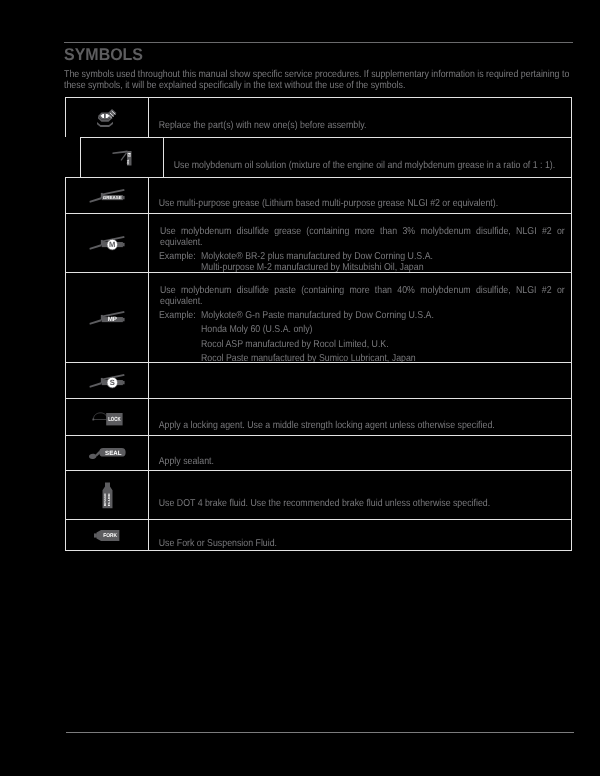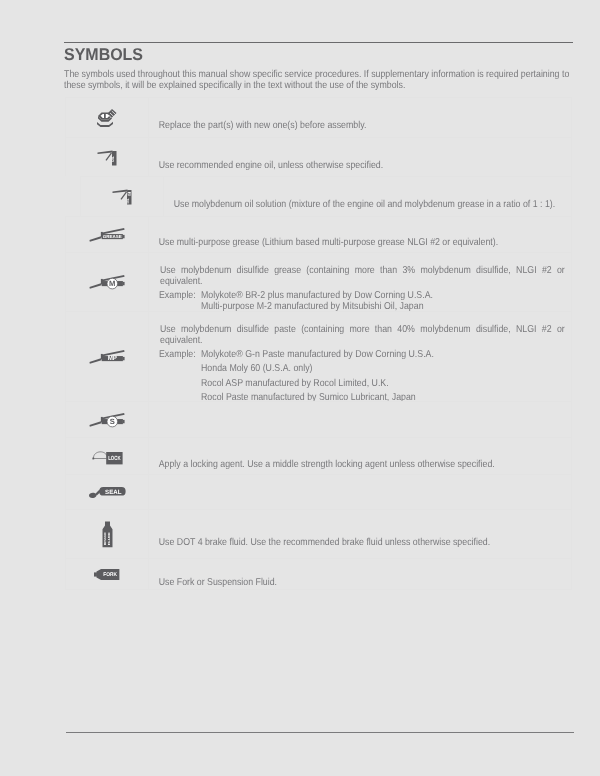--- a/index.html
+++ b/index.html
@@ -1,19 +1,19 @@
 <!DOCTYPE html>
 <html><head>
 <meta charset="utf-8">
 <style>
   html,body{margin:0;padding:0;}
   body{width:600px;height:776px;background:#ffffff;
        font-family:"Liberation Sans",sans-serif;color:#6d6d70;
        -webkit-font-smoothing:antialiased;text-rendering:geometricPrecision;}
-  .page{position:relative;width:600px;height:776px;overflow:hidden;background:#e5e5e5;}
+  .page{position:relative;width:600px;height:776px;overflow:hidden;background:#000000;}
   .rule-top{position:absolute;left:64px;top:42px;width:509px;height:1.4px;background:#6a6a6c;}
   .rule-bottom{position:absolute;left:66px;top:732px;width:508px;height:1.2px;background:#7b7b7d;}
   .title{position:absolute;left:64px;top:47px;font-size:17px;font-weight:bold;
          color:#5d5d5f;line-height:16px;transform:scaleX(0.94);transform-origin:left top;opacity:0.999;}
   .intro{position:absolute;left:64px;top:69px;width:578px;font-size:10px;line-height:11.2px;transform:scaleX(0.88);transform-origin:left top;opacity:0.999;
          color:#79797c;}
   .tbl{position:absolute;left:65px;top:97px;width:507px;}
   .row{position:relative;border-left:1px solid #e3e3e3;border-right:1px solid #e3e3e3;
        border-top:1px solid #e3e3e3;box-sizing:border-box;}
   .row.last{border-bottom:1px solid #e3e3e3;}
@@ -54,37 +54,20 @@
               </g>
               <path d="M14 31 L23 24 L41 24 L50 31 L41 40 L23 40 Z" fill="#fff"></path>
               <rect x="28" y="22" width="7" height="20" fill="#5c5c5f"></rect>
             </svg>
           </span>
         </div>
         <div class="desc center">
           <div class="line" style="">Replace the part(s) with new one(s) before assembly.</div>
         </div>
       </div>
-      <div class="row" style="height: 39px;">
-        <div class="icon-cell">
-          <span>
-            <svg class="ic" width="21" height="17" viewBox="0 0 84 68">
-              <g fill="#5c5c5f">
-                <path d="M2 14 L62 6 L62 14 L2 20 Z"></path>
-                <path d="M56 14 L34 44 L38 47 L60 17 Z"></path>
-                <rect x="60" y="8" width="18" height="58" rx="1.5"></rect>
-              </g>
-              <text x="69" y="40" font-size="14" fill="#fff" text-anchor="middle" transform="rotate(-90 69 40)">OIL</text>
-            </svg>
-          </span>
-        </div>
-        <div class="desc center">
-          <div class="line" style="">Use recommended engine oil, unless otherwise specified.</div>
-        </div>
-      </div>
       <div class="row" style="height: 40px; margin-left: 15px;">
         <div class="icon-cell">
           <span>
             <svg class="ic" width="21" height="17" viewBox="0 0 84 68">
               <g fill="#5c5c5f">
                 <path d="M2 14 L62 6 L62 14 L2 20 Z"></path>
                 <path d="M56 14 L34 44 L38 47 L60 17 Z"></path>
                 <rect x="60" y="8" width="18" height="58" rx="1.5"></rect>
               </g>
               <rect x="63" y="16" width="12" height="14" fill="#fff"></rect>
@@ -202,20 +185,23 @@
             <svg class="ic" width="37" height="14" viewBox="0 0 180 65">
               <g fill="#5c5c5f">
                 <path d="M0 50 C0 36 24 32 34 42 C42 50 30 62 16 62 C6 62 0 57 0 50 Z"></path>
                 <path d="M30 42 L50 22 L58 30 L38 50 Z"></path>
                 <rect x="50" y="8" width="128" height="42" rx="19"></rect>
               </g>
               <text x="118" y="40" font-size="30" fill="#fff" text-anchor="middle" textLength="80" lengthAdjust="spacingAndGlyphs">SEAL</text>
             </svg>
           </span>
         </div>
+        <div class="desc center">
+          <div class="line" style="">Apply sealant.</div>
+        </div>
       </div>
       <div class="row" style="height: 49px; padding-left: 12px;">
         <div class="icon-cell">
           <span>
             <svg class="ic" width="13" height="27" viewBox="0 0 60 130">
               <path d="M18 2 L42 2 L42 22 L54 40 L54 126 L6 126 L6 40 L18 22 Z" fill="#5c5c5f"></path>
               <text x="22" y="86" font-size="14" fill="#fff" text-anchor="middle" transform="rotate(-90 22 86)" textLength="62" lengthAdjust="spacingAndGlyphs">BRAKE</text>
               <text x="40" y="86" font-size="14" fill="#fff" text-anchor="middle" transform="rotate(-90 40 86)" textLength="62" lengthAdjust="spacingAndGlyphs">FLUID</text>
             </svg>
           </span>

